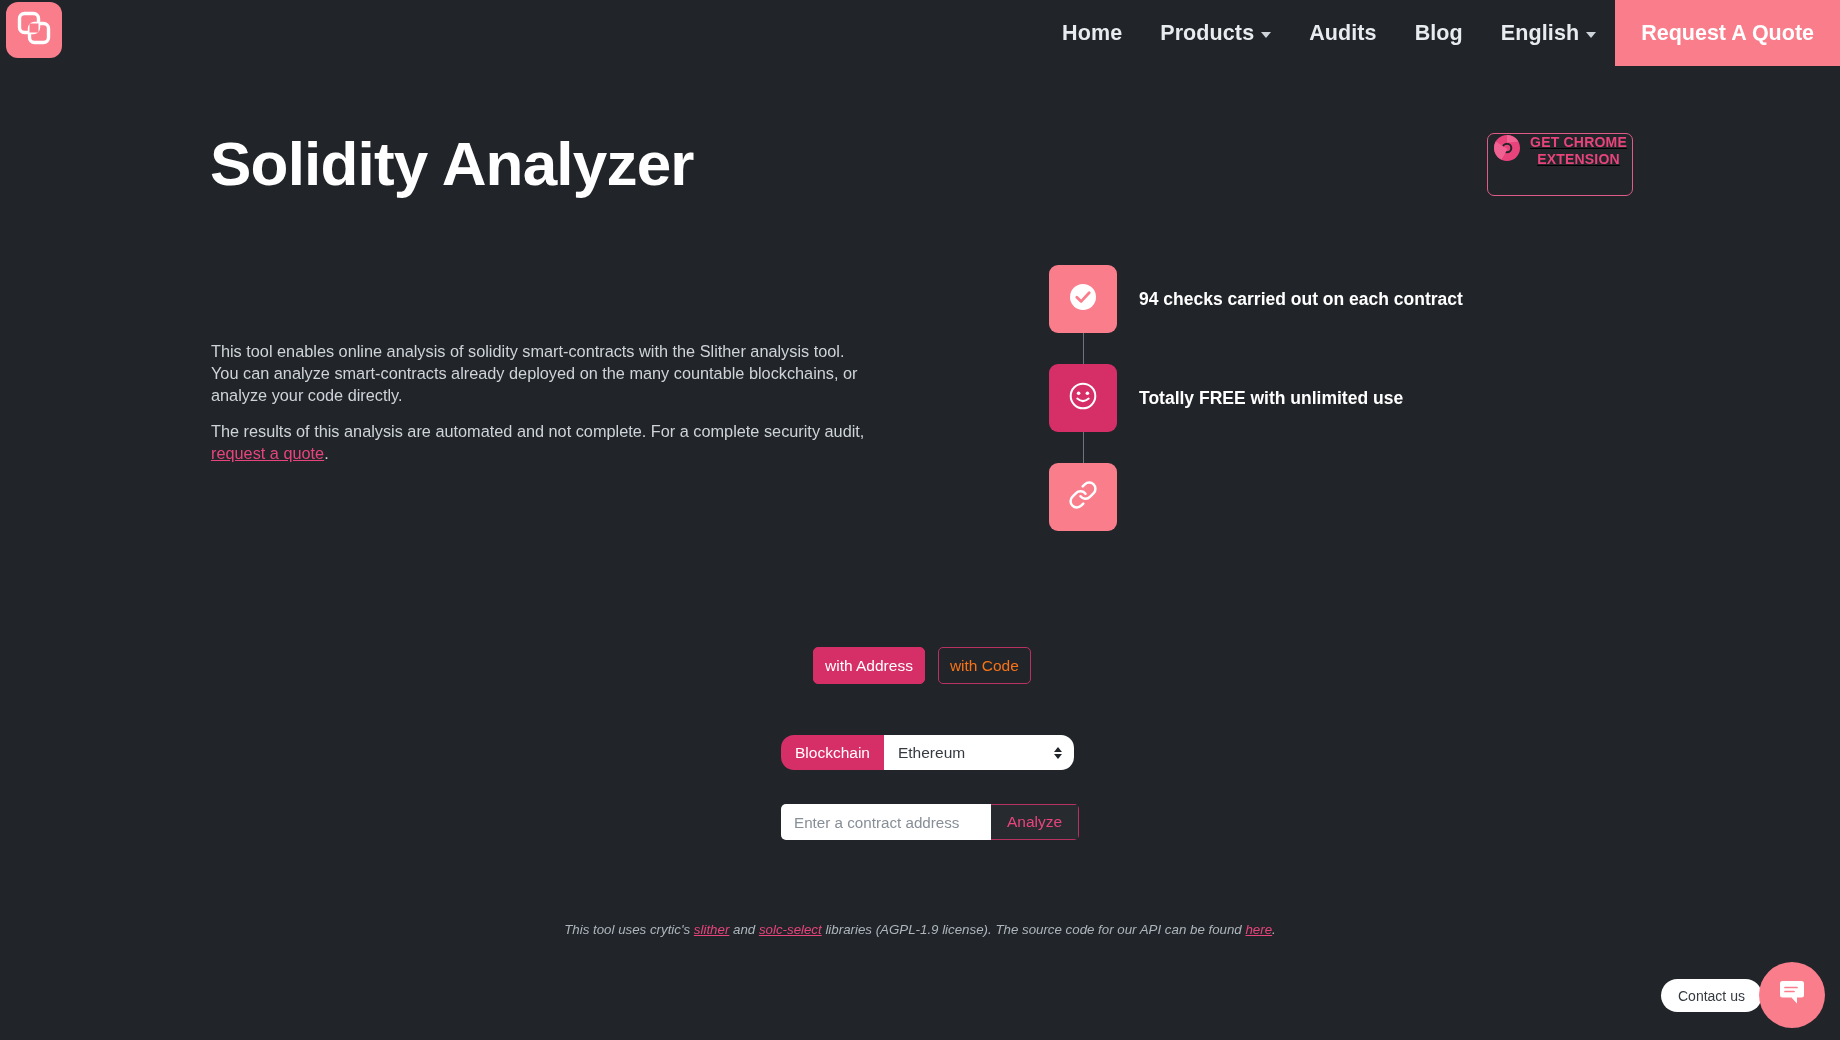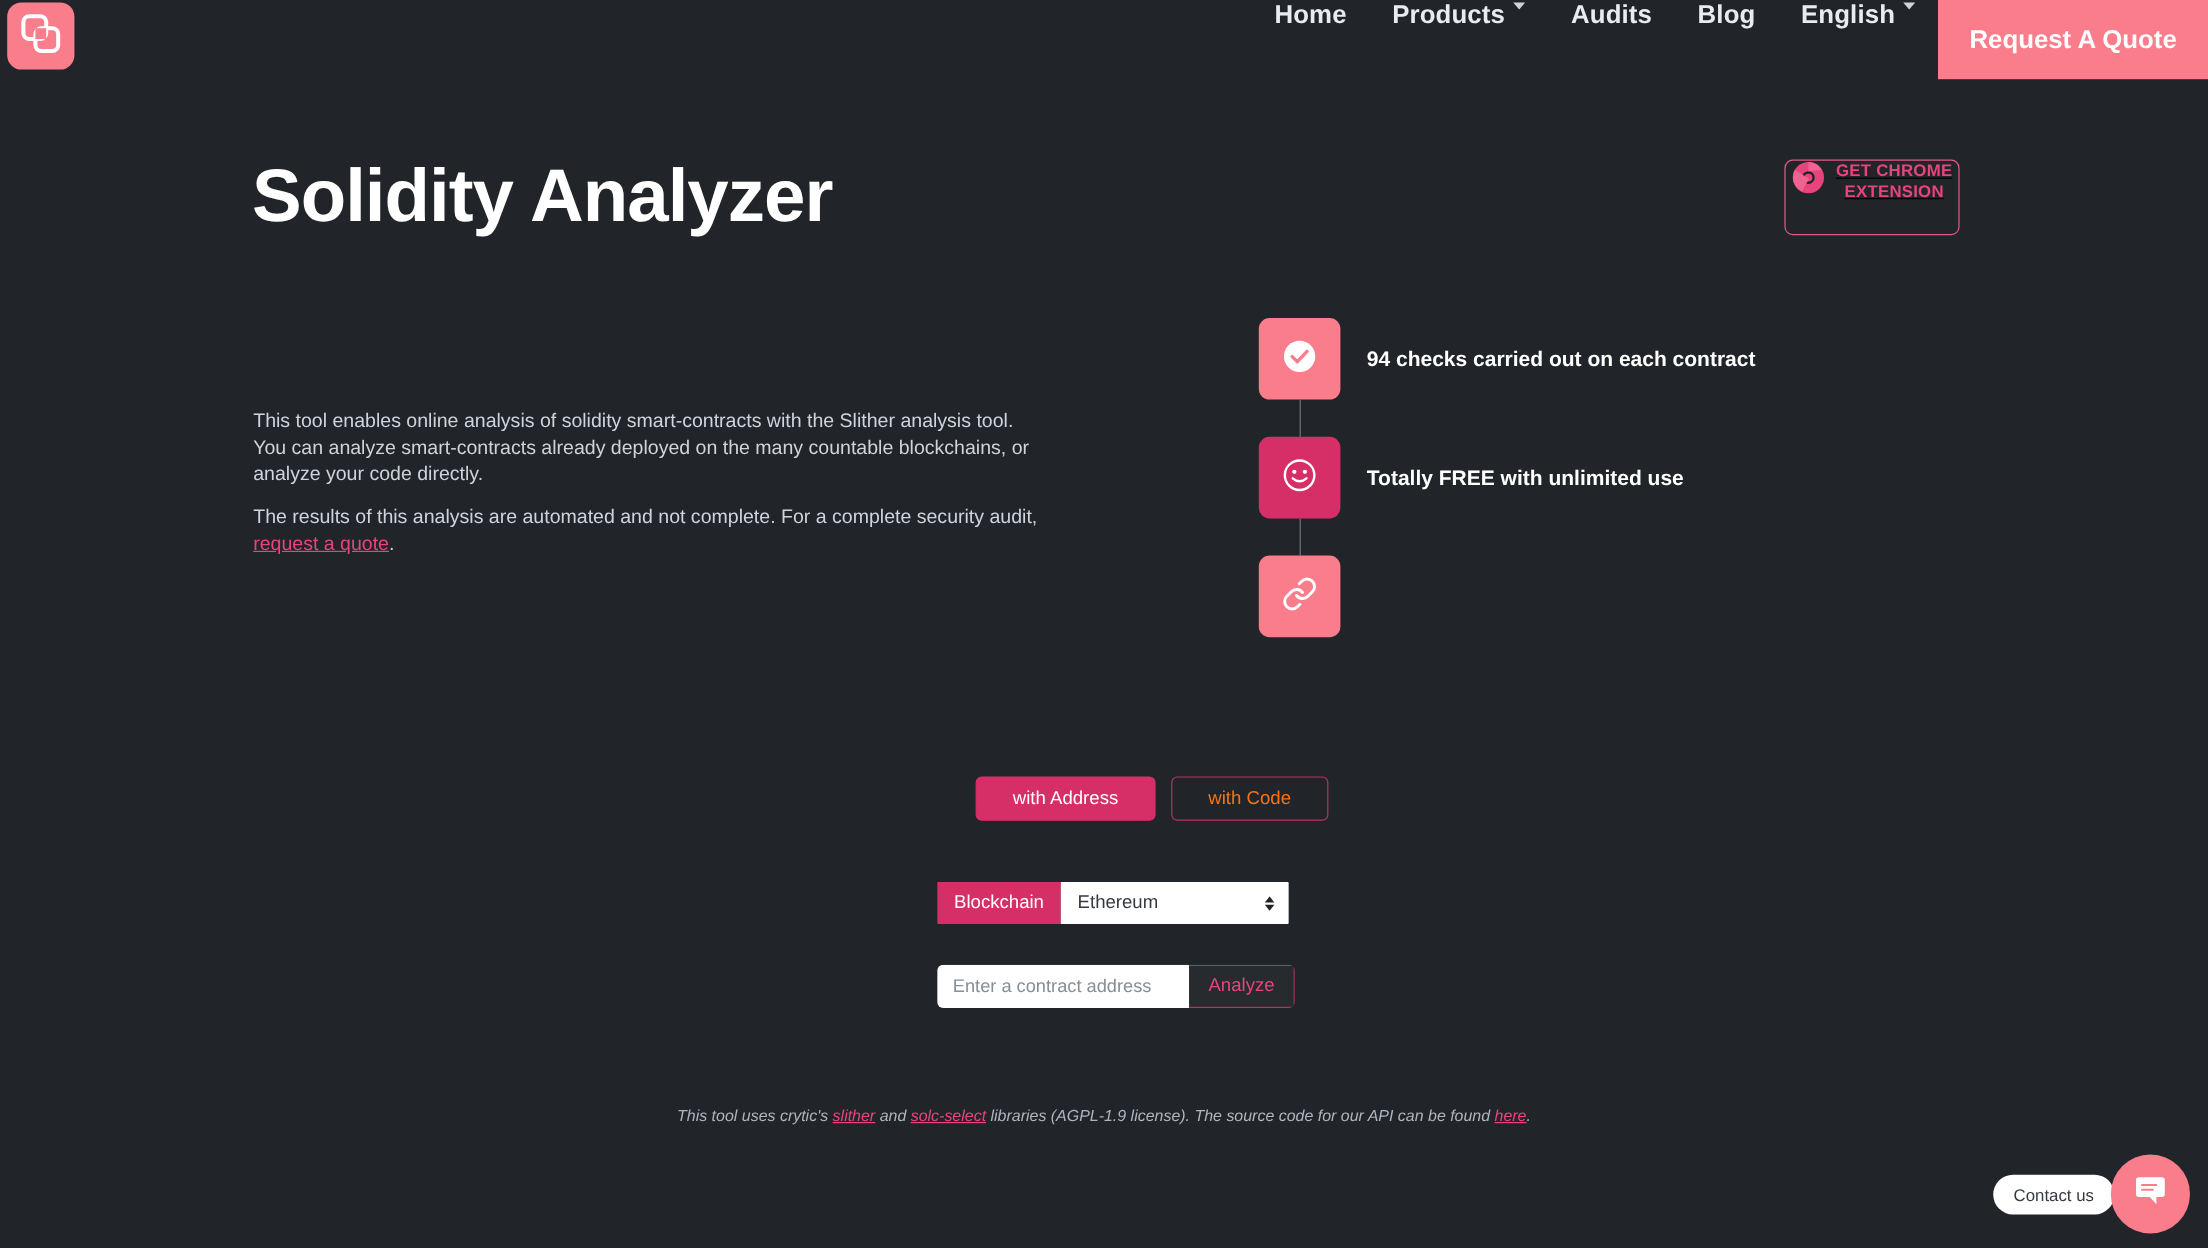--- a/index.html
+++ b/index.html
@@ -28,21 +28,21 @@
     position: absolute; right: 0; top: 0;
     height: 66px;
     display: flex; align-items: center; gap: 0px;
   }
   .nav-item {
     color: #e9ecef;
     font-size: 21.5px;
     font-weight: bold;
     letter-spacing: 0.1px;
     padding: 0 19px;
-    display: flex; align-items: flex-start; gap: 7px;
+    display: flex; align-items: center; gap: 7px;
     height: 66px;
     cursor: pointer;
     white-space: nowrap;
   }
   .caret {
     display: inline-block;
     width: 0; height: 0;
     border-left: 5px solid transparent;
     border-right: 5px solid transparent;
     border-top: 6px solid #cdd3d9;
@@ -146,31 +146,31 @@
   .tabs {
     position: absolute;
     left: 813px; top: 647px;
     display: flex; gap: 13px;
   }
   .tab {
     height: 37px;
     border-radius: 5px;
     display: flex; align-items: center; justify-content: center;
     font-size: 15.5px;
-    padding: 0 30px;
+    padding: 0 11px;
     cursor: pointer;
   }
   .tab.active { background: #d62f68; color: #ffffff; border: 1px solid #d62f68; }
   .tab.inactive { background: transparent; color: #f97316; border: 1px solid #b8325f; }
 
   .chain-group {
     position: absolute;
     left: 781px; top: 735px;
     display: flex; height: 35px;
-    border-radius: 1px;
+    border-radius: 13px;
     overflow: hidden;
   }
   .chain-label {
     background: #d62f68;
     color: #ffffff;
     font-size: 15.5px;
     display: flex; align-items: center;
     padding: 0 14px;
     white-space: nowrap;
   }

